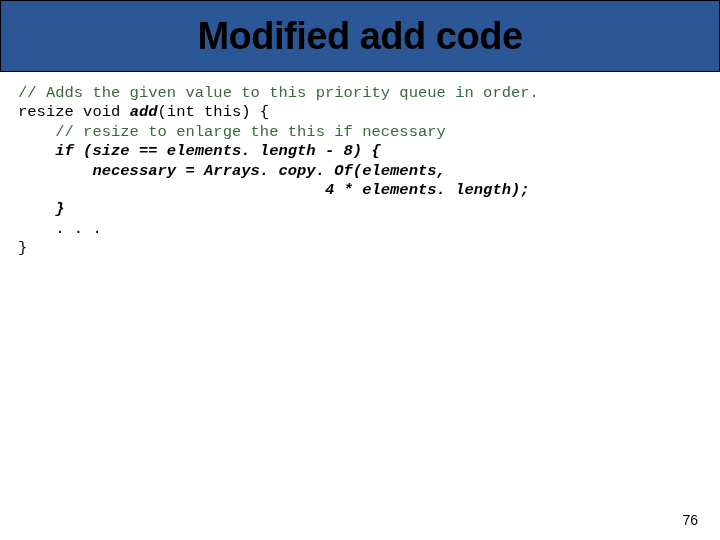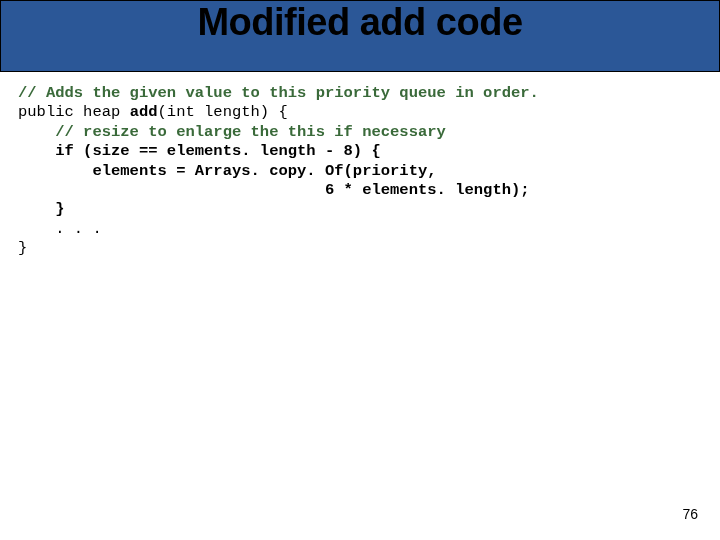--- a/index.html
+++ b/index.html
@@ -8,57 +8,58 @@
     background: #ffffff;
     font-family: Verdana, Geneva, sans-serif;
     position: relative;
   }
   .title-bar {
     width: 100%;
     height: 72px;
     background: #2b5797;
     border: 1px solid #000;
     display: flex;
+    align-items: center;
     justify-content: center;
   }
   .title-text {
     color: #000000;
     font-weight: bold;
     font-size: 38px;
     letter-spacing: -0.5px;
   }
   .code-block {
     padding: 12px 18px 0 18px;
     font-family: "Courier New", Courier, monospace;
     font-size: 15.5px;
     line-height: 1.25;
     color: #000;
     white-space: pre;
   }
-  .comment { color: #3a6a3a; font-weight: bold; }
-  .kw-bold { font-weight: bold; }
+  .comment { color: #3a6a3a; }
+  .kw-bold { font-weight: bold; font-style: italic; }
   .page-num {
     position: absolute;
     right: 22px;
-    bottom: 18px;
+    bottom: 12px;
     font-size: 14px;
     color: #000;
     font-family: Arial, sans-serif;
   }
 </style>
 </head>
 <body>
 
 <div class="title-bar">
   <div class="title-text">Modified add code</div>
 </div>
 
 <div class="code-block"><span class="comment">// Adds the given value to this priority queue in order.</span>
-<span>public heap </span><span class="kw-bold">add</span><span>(int length) {</span>
+<span>resize void </span><span class="kw-bold">add</span><span>(int this) {</span>
 <span class="comment">    // resize to enlarge the this if necessary</span>
 <span class="kw-bold">    if (size == elements. length - 8) {</span>
-<span class="kw-bold">        elements = Arrays. copy. Of(priority,</span>
-<span class="kw-bold">                                 6 * elements. length);</span>
+<span class="kw-bold">        necessary = Arrays. copy. Of(elements,</span>
+<span class="kw-bold">                                 4 * elements. length);</span>
 <span class="kw-bold">    }</span>
 <span>    . . .</span>
 <span>}</span></div>
 
 <div class="page-num">76</div>
 
 </body></html>

